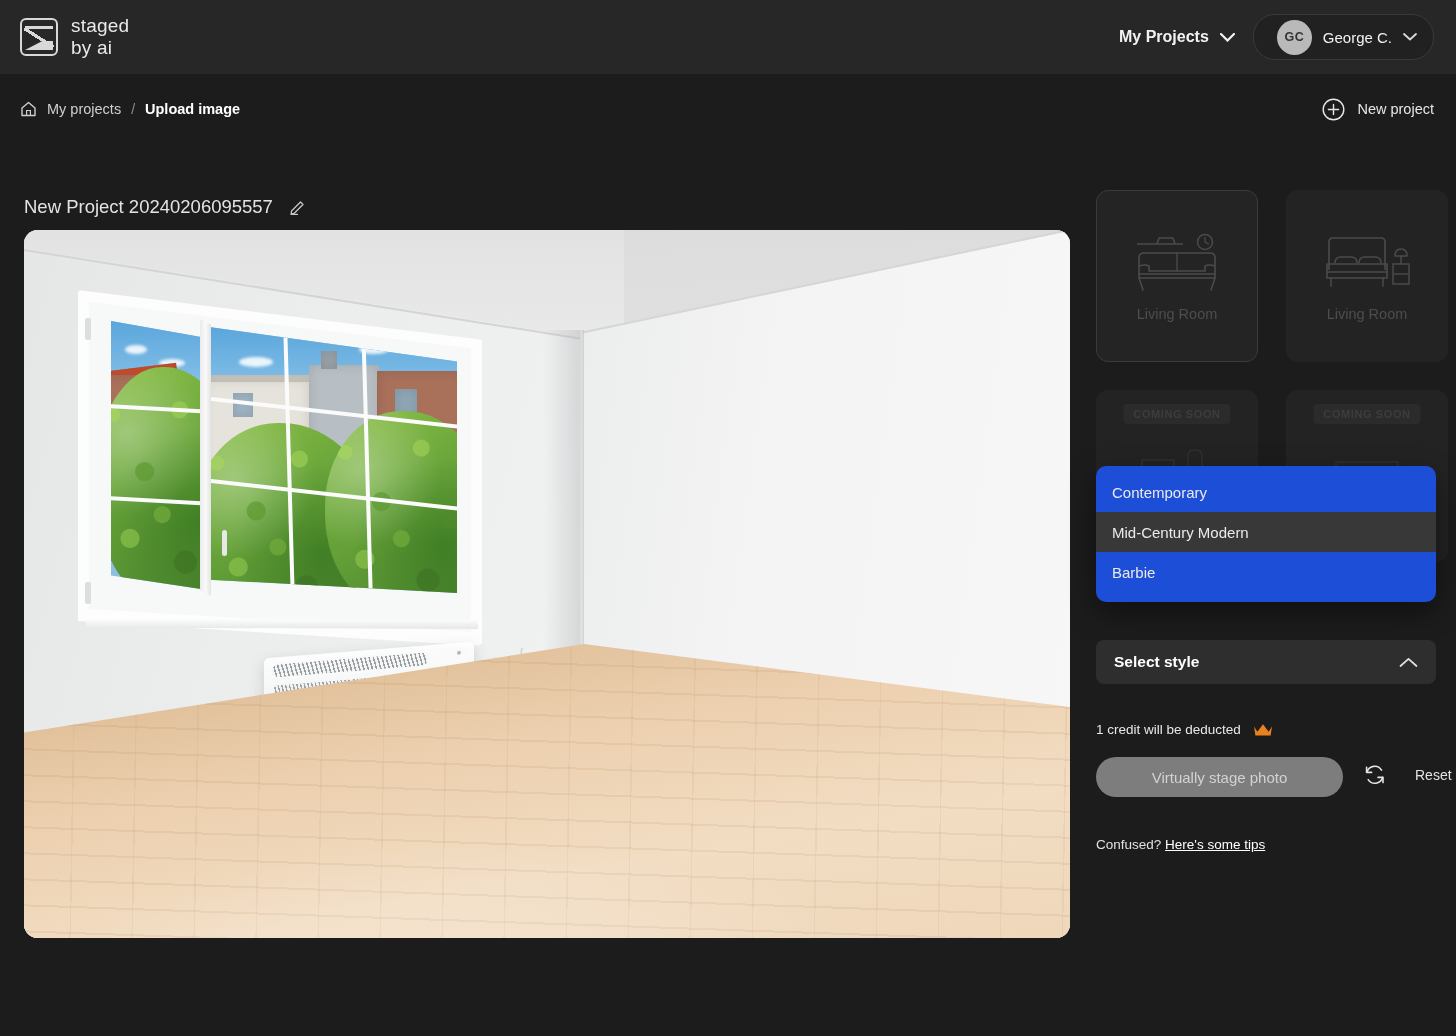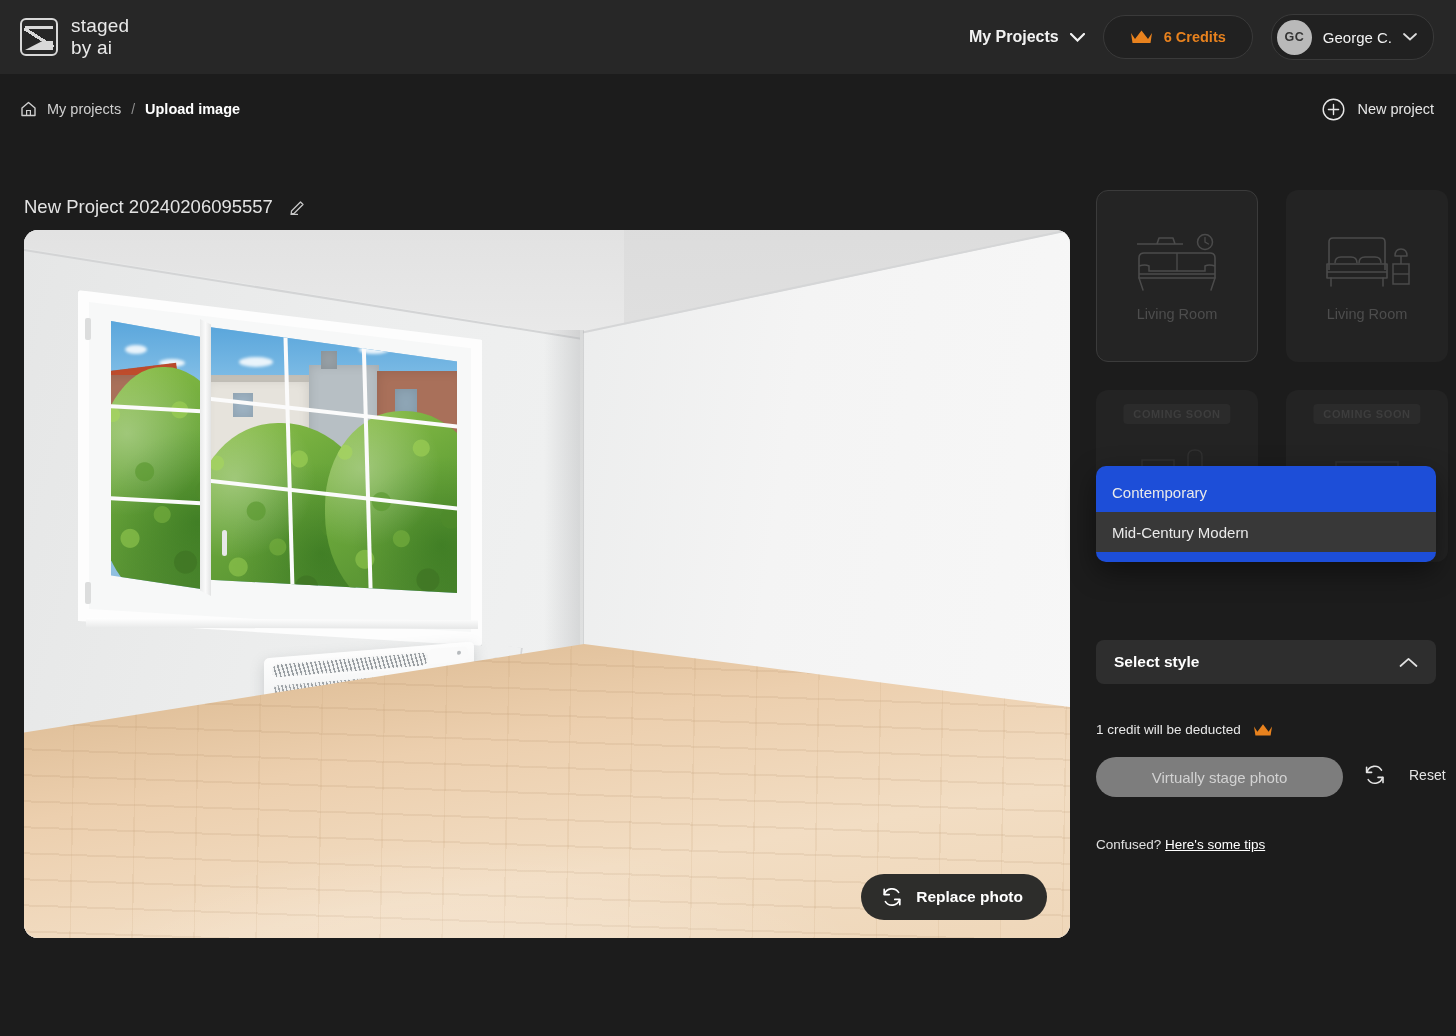--- a/index.html
+++ b/index.html
@@ -50,21 +50,21 @@
   .credits-label { color: #e8821e; font-size: 14.5px; font-weight: bold; }
   .user-pill {
     display: flex; align-items: center; gap: 11px;
     background: #212121; border: 1px solid #3a3a3a; border-radius: 22px;
     height: 46px; padding: 0 16px 0 5px; cursor: pointer;
   }
   .avatar {
     width: 35px; height: 35px; border-radius: 50%;
     background: #b9b9b9; color: #333;
     display: flex; align-items: center; justify-content: center;
-    font-size: 12.5px; font-weight: bold; letter-spacing: .3px;
+    font-size: 12.5px; font-weight: bold; letter-spacing: .3px; margin-left: 18px;
   }
   .user-name { color: #f2f2f2; font-size: 15px; }
 
   
   .crumbrow {
     position: absolute; top: 74px; left: 0; width: 1456px; height: 70px;
     display: flex; align-items: center;
   }
   .crumbs { display: flex; align-items: center; gap: 10px; margin-left: 20px; }
   .crumb-link { color: #cfcfcf; font-size: 14.5px; cursor: pointer; }
@@ -364,21 +364,21 @@
   .credit-note-txt { color: #e8e8e8; font-size: 13.5px; }
 
   .stage-btn {
     position: absolute; left: 1096px; top: 757px; width: 247px; height: 40px;
     background: #7d7d7d; border-radius: 20px;
     display: flex; align-items: center; justify-content: center;
     color: #d2d2d2; font-size: 15px; cursor: pointer;
   }
   .reset-btn {
     position: absolute; left: 1363px; top: 764px;
-    display: flex; align-items: center; gap: 22px;
+    display: flex; align-items: center; gap: 28px;
     color: #e4e4e4; font-size: 14px; cursor: pointer;
   }
   .tips-row {
     position: absolute; left: 1096px; top: 837px;
     color: #e0e0e0; font-size: 13.5px;
   }
   .tips-link { color: #ffffff; text-decoration: underline; cursor: pointer; }
 
   svg { display: block; }
 </style>
@@ -397,26 +397,20 @@
   </div>
 
   <div class="topbar-right">
     <div class="myprojects">
       <span>My Projects</span>
       <svg width="15" height="9" viewBox="0 0 15 9">
         <path d="M1 1 L7.5 7.5 L14 1" fill="none" stroke="#f2f2f2" stroke-width="2.2" stroke-linecap="round"></path>
       </svg>
     </div>
 
-    <div class="credits-pill">
-      <svg width="23" height="16" viewBox="0 0 23 16">
-        <path d="M1 4 L5 10 L11.5 1.5 L18 10 L22 4 L20.5 14 L2.5 14 Z" fill="#e8821e"></path>
-      </svg>
-      <span class="credits-label">6 Credits</span>
-    </div>
 
     <div class="user-pill">
       <div class="avatar">GC</div>
       <span class="user-name">George C.</span>
       <svg width="14" height="8" viewBox="0 0 14 8">
         <path d="M1 1 L7 6.5 L13 1" fill="none" stroke="#dcdcdc" stroke-width="1.8" stroke-linecap="round"></path>
       </svg>
     </div>
   </div>
 </div>
@@ -515,29 +509,20 @@
   <div class="ptac-loop"></div>
 
   <div class="outlet"></div>
   <div class="switch-r"></div>
 
   <div class="base-left"></div>
   <div class="base-right"></div>
   <div class="floor"></div>
   <div class="floor-shadow"></div>
 
-  <div class="replace-btn">
-    <svg width="22" height="22" viewBox="0 0 22 22">
-      <path d="M3.4 8.2 A8 8 0 0 1 17.6 6.4" fill="none" stroke="#ffffff" stroke-width="1.7" stroke-linecap="round"></path>
-      <path d="M18.6 13.8 A8 8 0 0 1 4.4 15.6" fill="none" stroke="#ffffff" stroke-width="1.7" stroke-linecap="round"></path>
-      <path d="M3.2 3.4 L3.2 8.6 L8.2 8.6" fill="none" stroke="#ffffff" stroke-width="1.7" stroke-linecap="round" stroke-linejoin="round"></path>
-      <path d="M18.8 18.6 L18.8 13.4 L13.8 13.4" fill="none" stroke="#ffffff" stroke-width="1.7" stroke-linecap="round" stroke-linejoin="round"></path>
-    </svg>
-    <span>Replace photo</span>
-  </div>
 </div>
 
 <div class="panel">
 
   <div class="rt-grid">
     <div class="rt-card selected">
       <svg width="96" height="62" viewBox="0 0 96 62">
         <path d="M8 14 L54 14 M30 8 L44 8 L46 14 L28 14 Z" fill="none" stroke="#4b4b4b" stroke-width="1.6" stroke-linejoin="round"></path>
         <circle cx="76" cy="12" r="7.5" fill="none" stroke="#4b4b4b" stroke-width="1.5"></circle>
         <path d="M76 7.5 L76 12 L79.5 14" fill="none" stroke="#4b4b4b" stroke-width="1.3" stroke-linecap="round"></path>
@@ -585,20 +570,23 @@
   </div>
 </div>
 
 <div class="style-menu">
   <div class="style-opt">
     <span>Contemporary</span>
   </div>
   <div class="style-opt hover">
     <span>Mid-Century Modern</span>
   </div>
+  <div class="style-opt">
+    <span>Barbie</span>
+  </div>
 </div>
 
 <div class="style-btn">
   <span class="style-btn-label">Select style</span>
   <svg width="19" height="11" viewBox="0 0 19 11">
     <path d="M1.5 9 L9.5 1.8 L17.5 9" fill="none" stroke="#e2e2e2" stroke-width="1.7" stroke-linecap="round" stroke-linejoin="round"></path>
   </svg>
 </div>
 
 <div class="credit-note">

